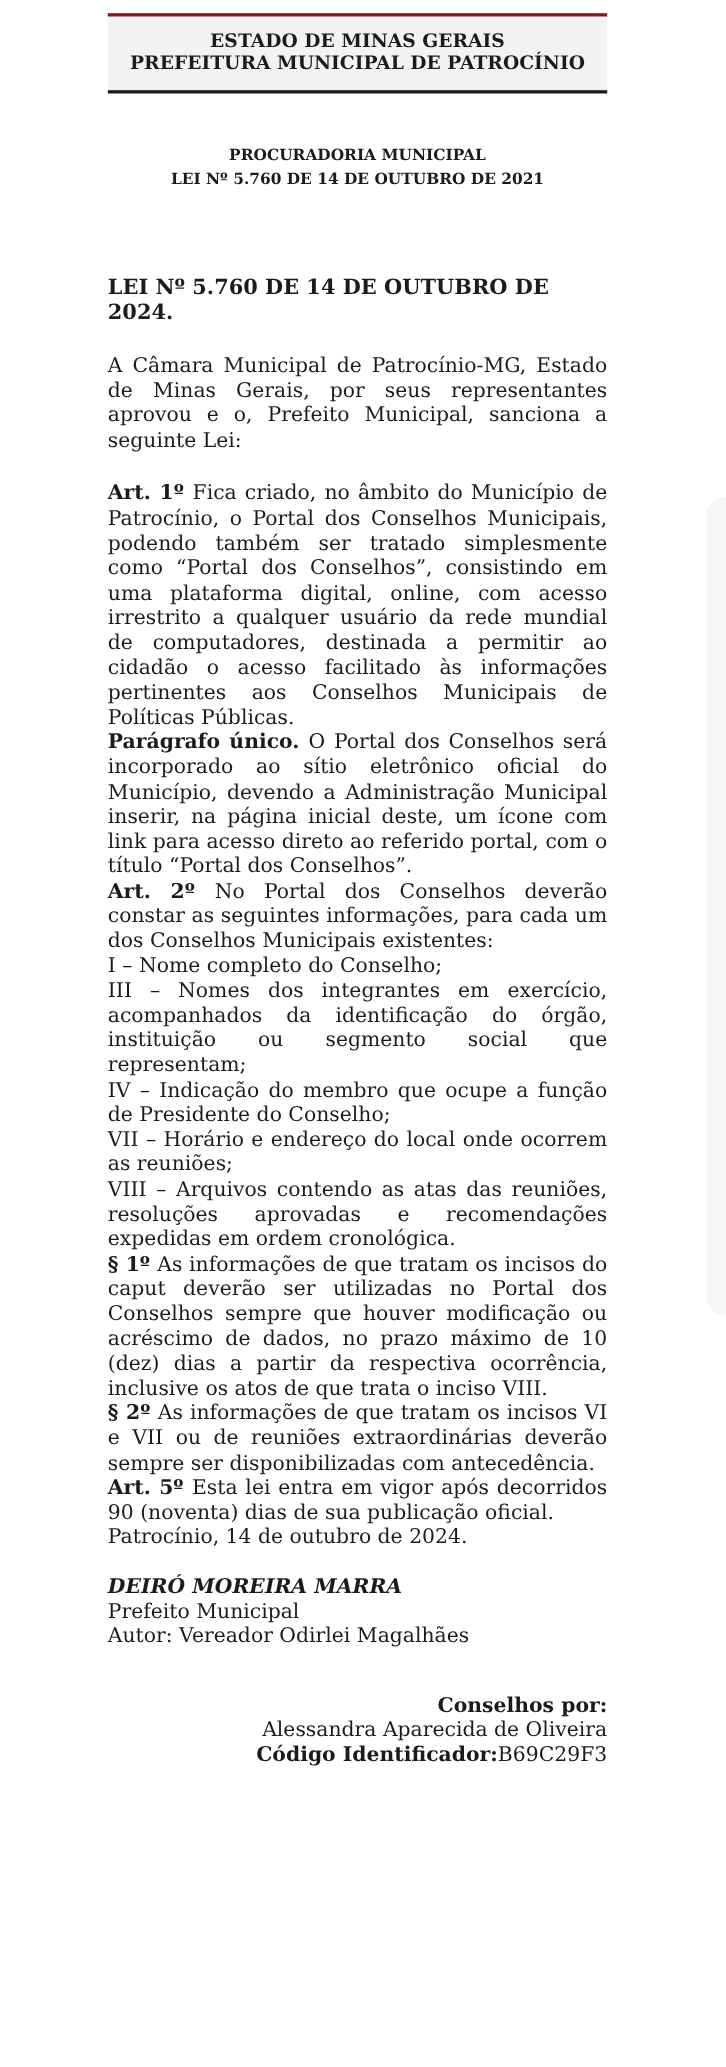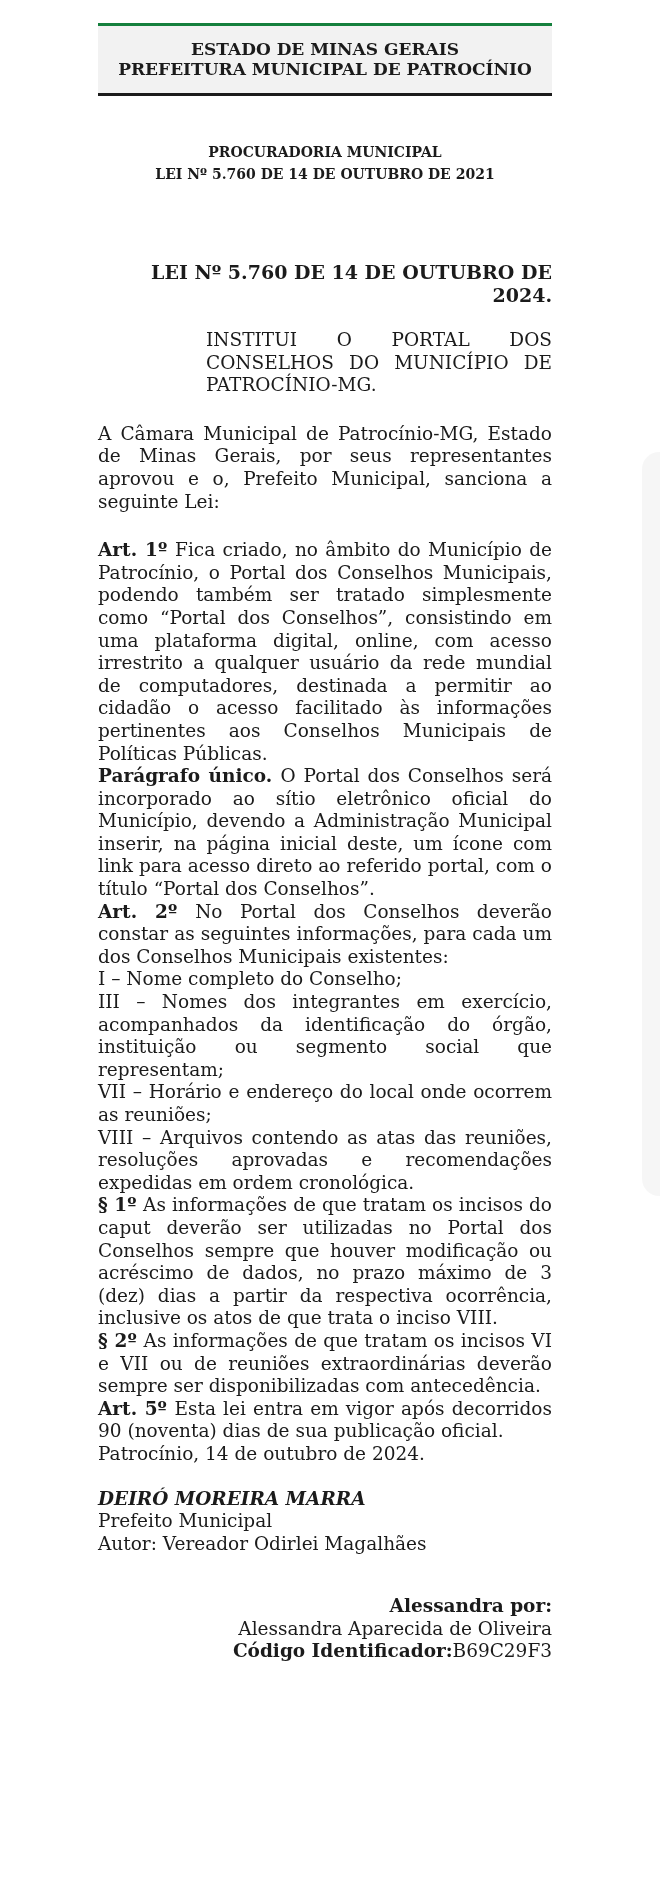--- a/index.html
+++ b/index.html
@@ -15,43 +15,42 @@
   }
   .page {
     position: absolute;
     left: 98px;
     top: 0;
     width: 454px;
     font-size: 18.5px;
     line-height: 22.6px;
   }
   .letterhead {
-    margin-top: 23px;
+    margin-top: 12px;
     background: #f2f2f2;
-    border-top: 3px solid #15803d;
+    border-top: 3px solid #7f1d1d;
     border-bottom: 3px solid #1c1c1c;
     text-align: center;
     font-weight: bold;
     font-size: 17px;
     line-height: 19.5px;
     padding: 14px 4px;
   }
   .doc-title {
     margin-top: 46px;
     text-align: center;
     font-weight: bold;
     font-size: 14px;
     line-height: 21.5px;
   }
   .law-heading {
     margin: 76px 0 0 0;
     font-size: 19px;
     font-weight: bold;
     line-height: 23px;
-    text-align: right;
   }
   .epigraph {
     margin: 22px 0 0 108px;
     text-align: justify;
   }
   .body-par {
     margin: 0;
     text-align: justify;
   }
   .gap-top { margin-top: 26px; }
@@ -87,45 +86,45 @@
     <div>PREFEITURA MUNICIPAL DE PATROCÍNIO</div>
   </div>
 
   <div class="doc-title">
     <div>PROCURADORIA MUNICIPAL</div>
     <div>LEI Nº 5.760 DE 14 DE OUTUBRO DE 2021</div>
   </div>
 
   <div class="law-heading">LEI Nº 5.760 DE 14 DE OUTUBRO DE 2024.</div>
 
-  <p class="epigraph">INSTITUI O PORTAL DOS CONSELHOS DO MUNICÍPIO DE PATROCÍNIO-MG.</p>
 
   <p class="body-par gap-top">A Câmara Municipal de Patrocínio-MG, Estado de Minas Gerais, por seus representantes aprovou e o, Prefeito Municipal, sanciona a seguinte Lei:</p>
 
   <div class="articles gap-top">
     <p class="body-par"><b>Art. 1º </b><span>Fica criado, no âmbito do Município de Patrocínio, o Portal dos Conselhos Municipais, podendo também ser tratado simplesmente como “Portal dos Conselhos”, consistindo em uma plataforma digital, online, com acesso irrestrito a qualquer usuário da rede mundial de computadores, destinada a permitir ao cidadão o acesso facilitado às informações pertinentes aos Conselhos Municipais de Políticas Públicas.</span></p>
     <p class="body-par"><b>Parágrafo único. </b><span>O Portal dos Conselhos será incorporado ao sítio eletrônico oficial do Município, devendo a Administração Municipal inserir, na página inicial deste, um ícone com link para acesso direto ao referido portal, com o título “Portal dos Conselhos”.</span></p>
     <p class="body-par"><b>Art. 2º </b><span>No Portal dos Conselhos deverão constar as seguintes informações, para cada um dos Conselhos Municipais existentes:</span></p>
     <p class="body-par"><b></b><span>I – Nome completo do Conselho;</span></p>
     <p class="body-par"><b></b><span>III – Nomes dos integrantes em exercício, acompanhados da identificação do órgão, instituição ou segmento social que representam;</span></p>
+    <p class="body-par"><b></b><span>IV – Indicação do membro que ocupe a função de Presidente do Conselho;</span></p>
     <p class="body-par"><b></b><span>VII – Horário e endereço do local onde ocorrem as reuniões;</span></p>
     <p class="body-par"><b></b><span>VIII – Arquivos contendo as atas das reuniões, resoluções aprovadas e recomendações expedidas em ordem cronológica.</span></p>
-    <p class="body-par"><b>§ 1º </b><span>As informações de que tratam os incisos do caput deverão ser utilizadas no Portal dos Conselhos sempre que houver modificação ou acréscimo de dados, no prazo máximo de 3 (dez) dias a partir da respectiva ocorrência, inclusive os atos de que trata o inciso VIII.</span></p>
+    <p class="body-par"><b>§ 1º </b><span>As informações de que tratam os incisos do caput deverão ser utilizadas no Portal dos Conselhos sempre que houver modificação ou acréscimo de dados, no prazo máximo de 10 (dez) dias a partir da respectiva ocorrência, inclusive os atos de que trata o inciso VIII.</span></p>
     <p class="body-par"><b>§ 2º </b><span>As informações de que tratam os incisos VI e VII ou de reuniões extraordinárias deverão sempre ser disponibilizadas com antecedência.</span></p>
     <p class="body-par"><b>Art. 5º </b><span>Esta lei entra em vigor após decorridos 90 (noventa) dias de sua publicação oficial.</span></p>
   </div>
 
   <p class="plain gap-top">Patrocínio, 14 de outubro de 2024.</p>
 
   <p class="sig-name">DEIRÓ MOREIRA MARRA</p>
   <p class="plain">Prefeito Municipal</p>
 
   <p class="plain gap-top">Autor: Vereador Odirlei Magalhães</p>
 
   <div class="pub-block">
-    <div class="bold">Alessandra por:</div>
+    <div class="bold">Conselhos por:</div>
     <div>Alessandra Aparecida de Oliveira</div>
     <div><b>Código Identificador:</b><span>B69C29F3</span></div>
   </div>
 
 </div>
 
 <div class="edge-overlay"></div>
 
 </body></html>

